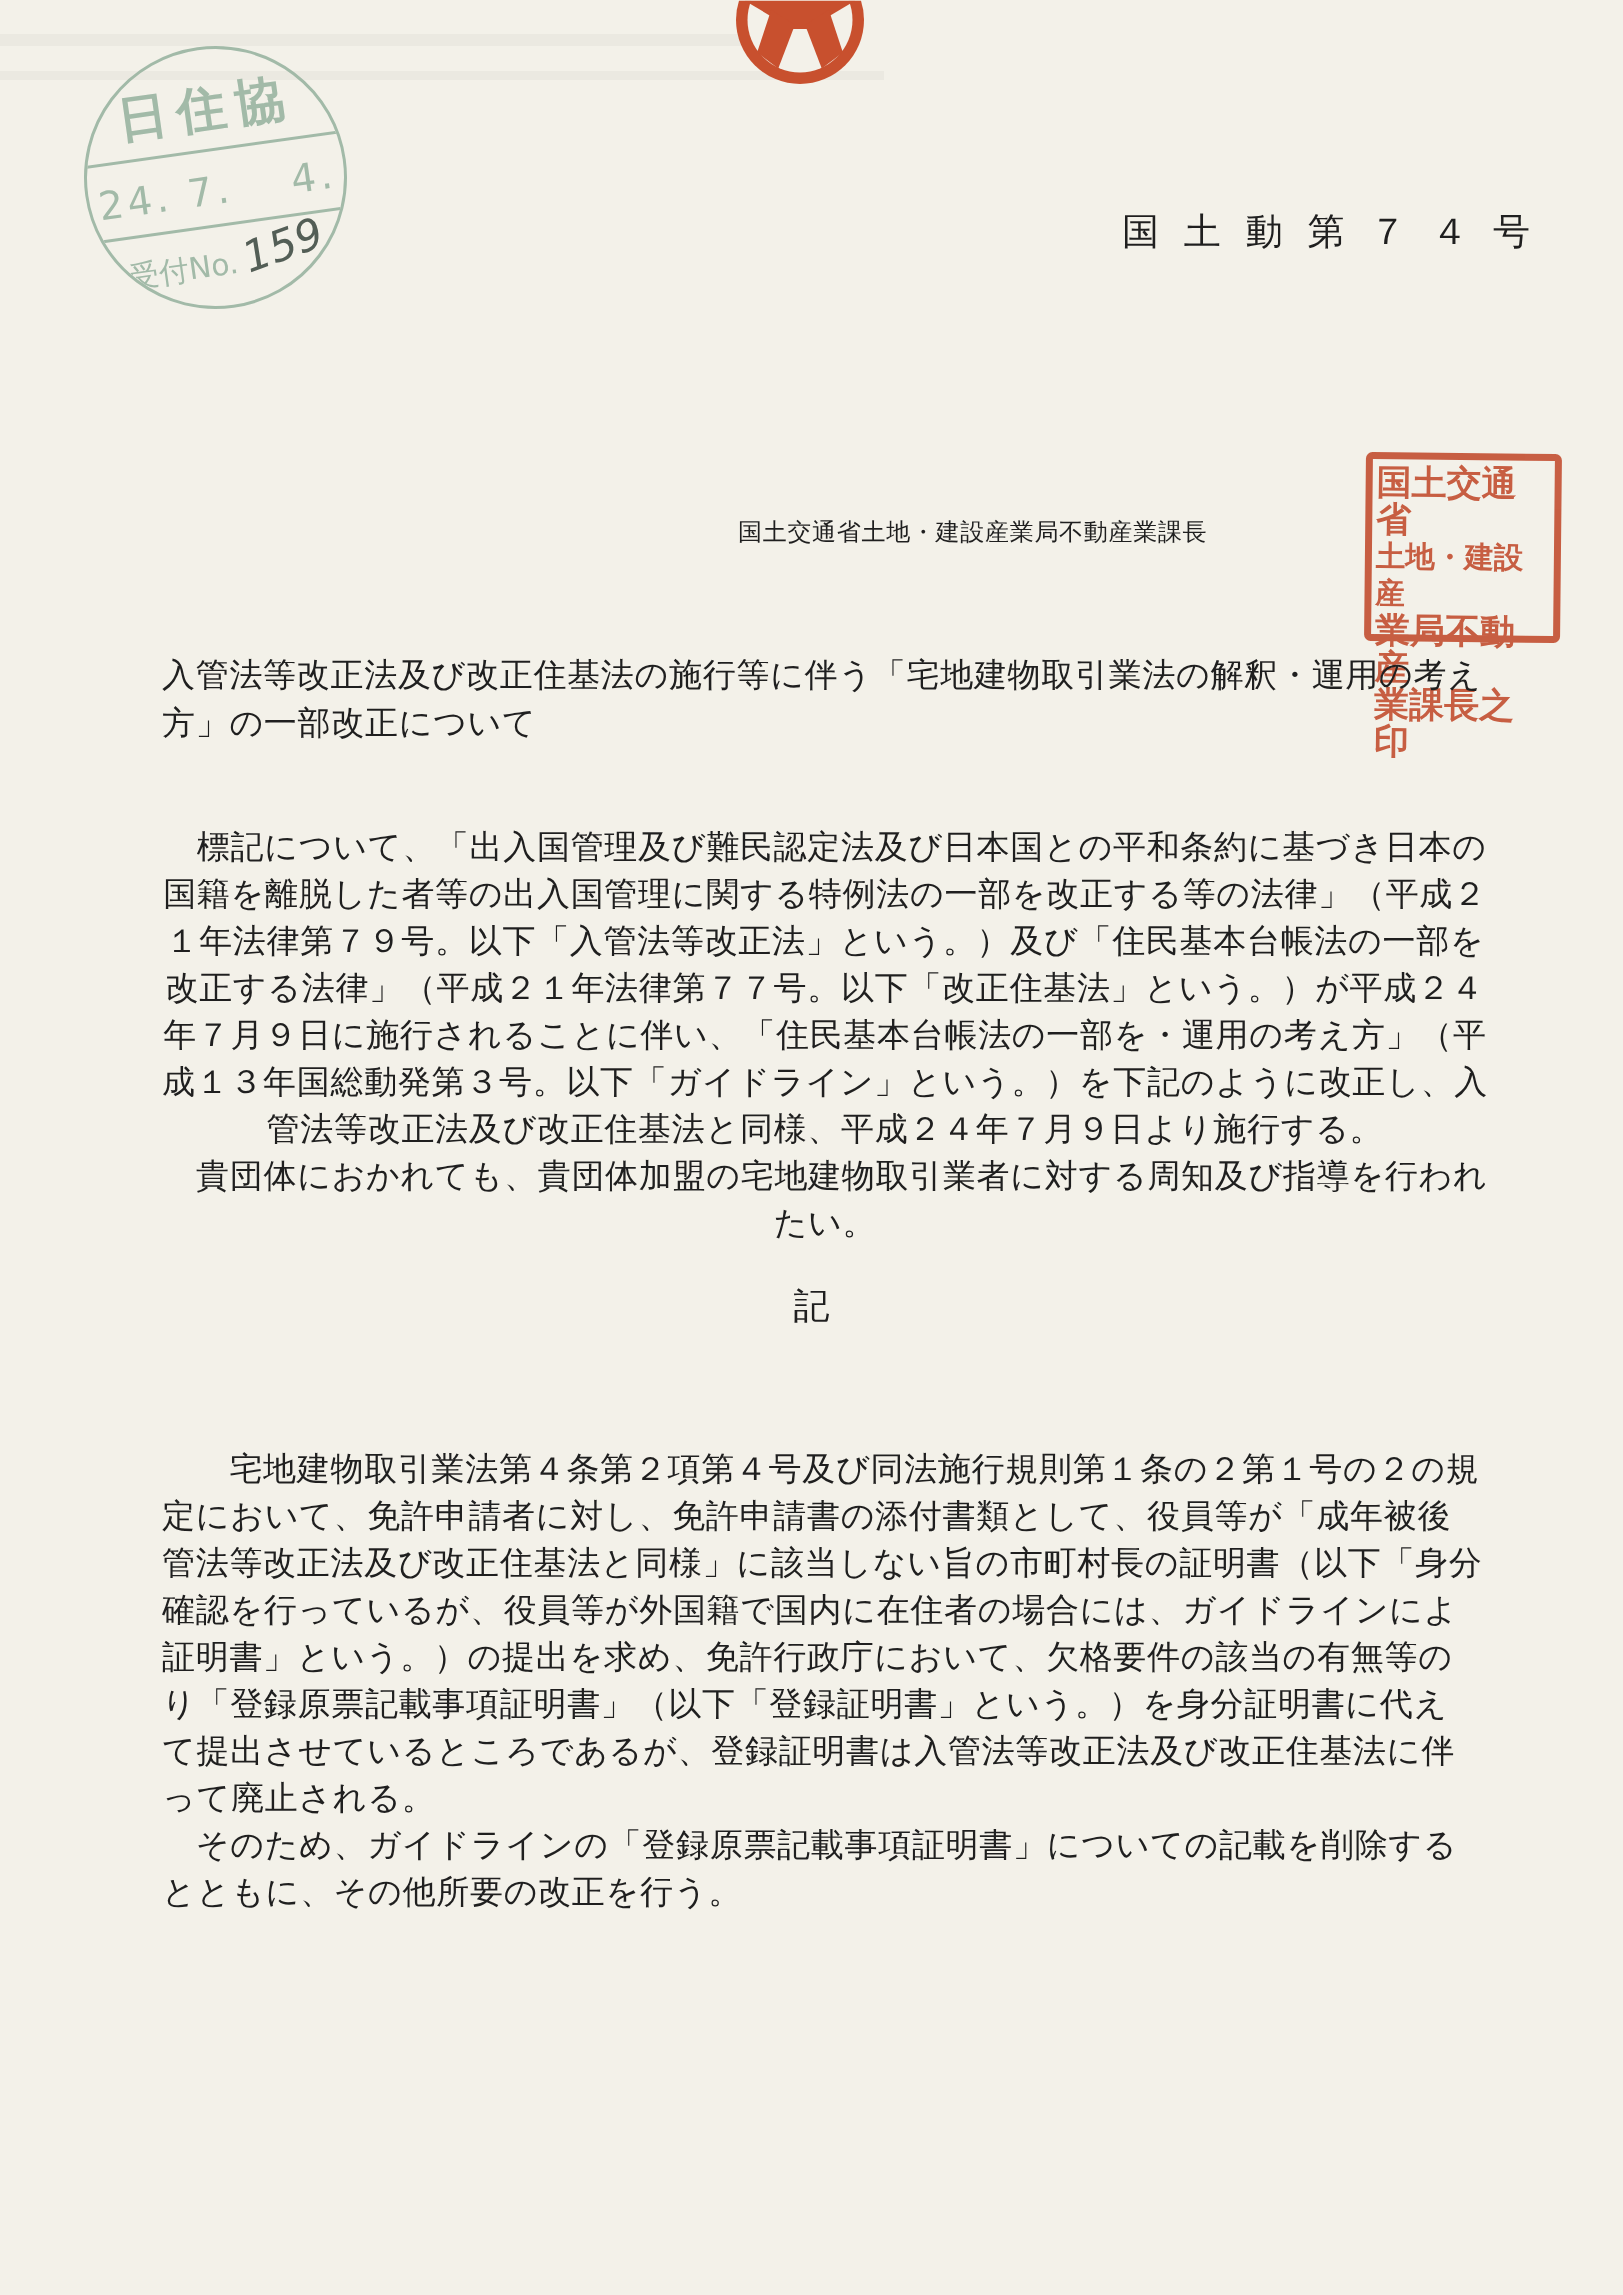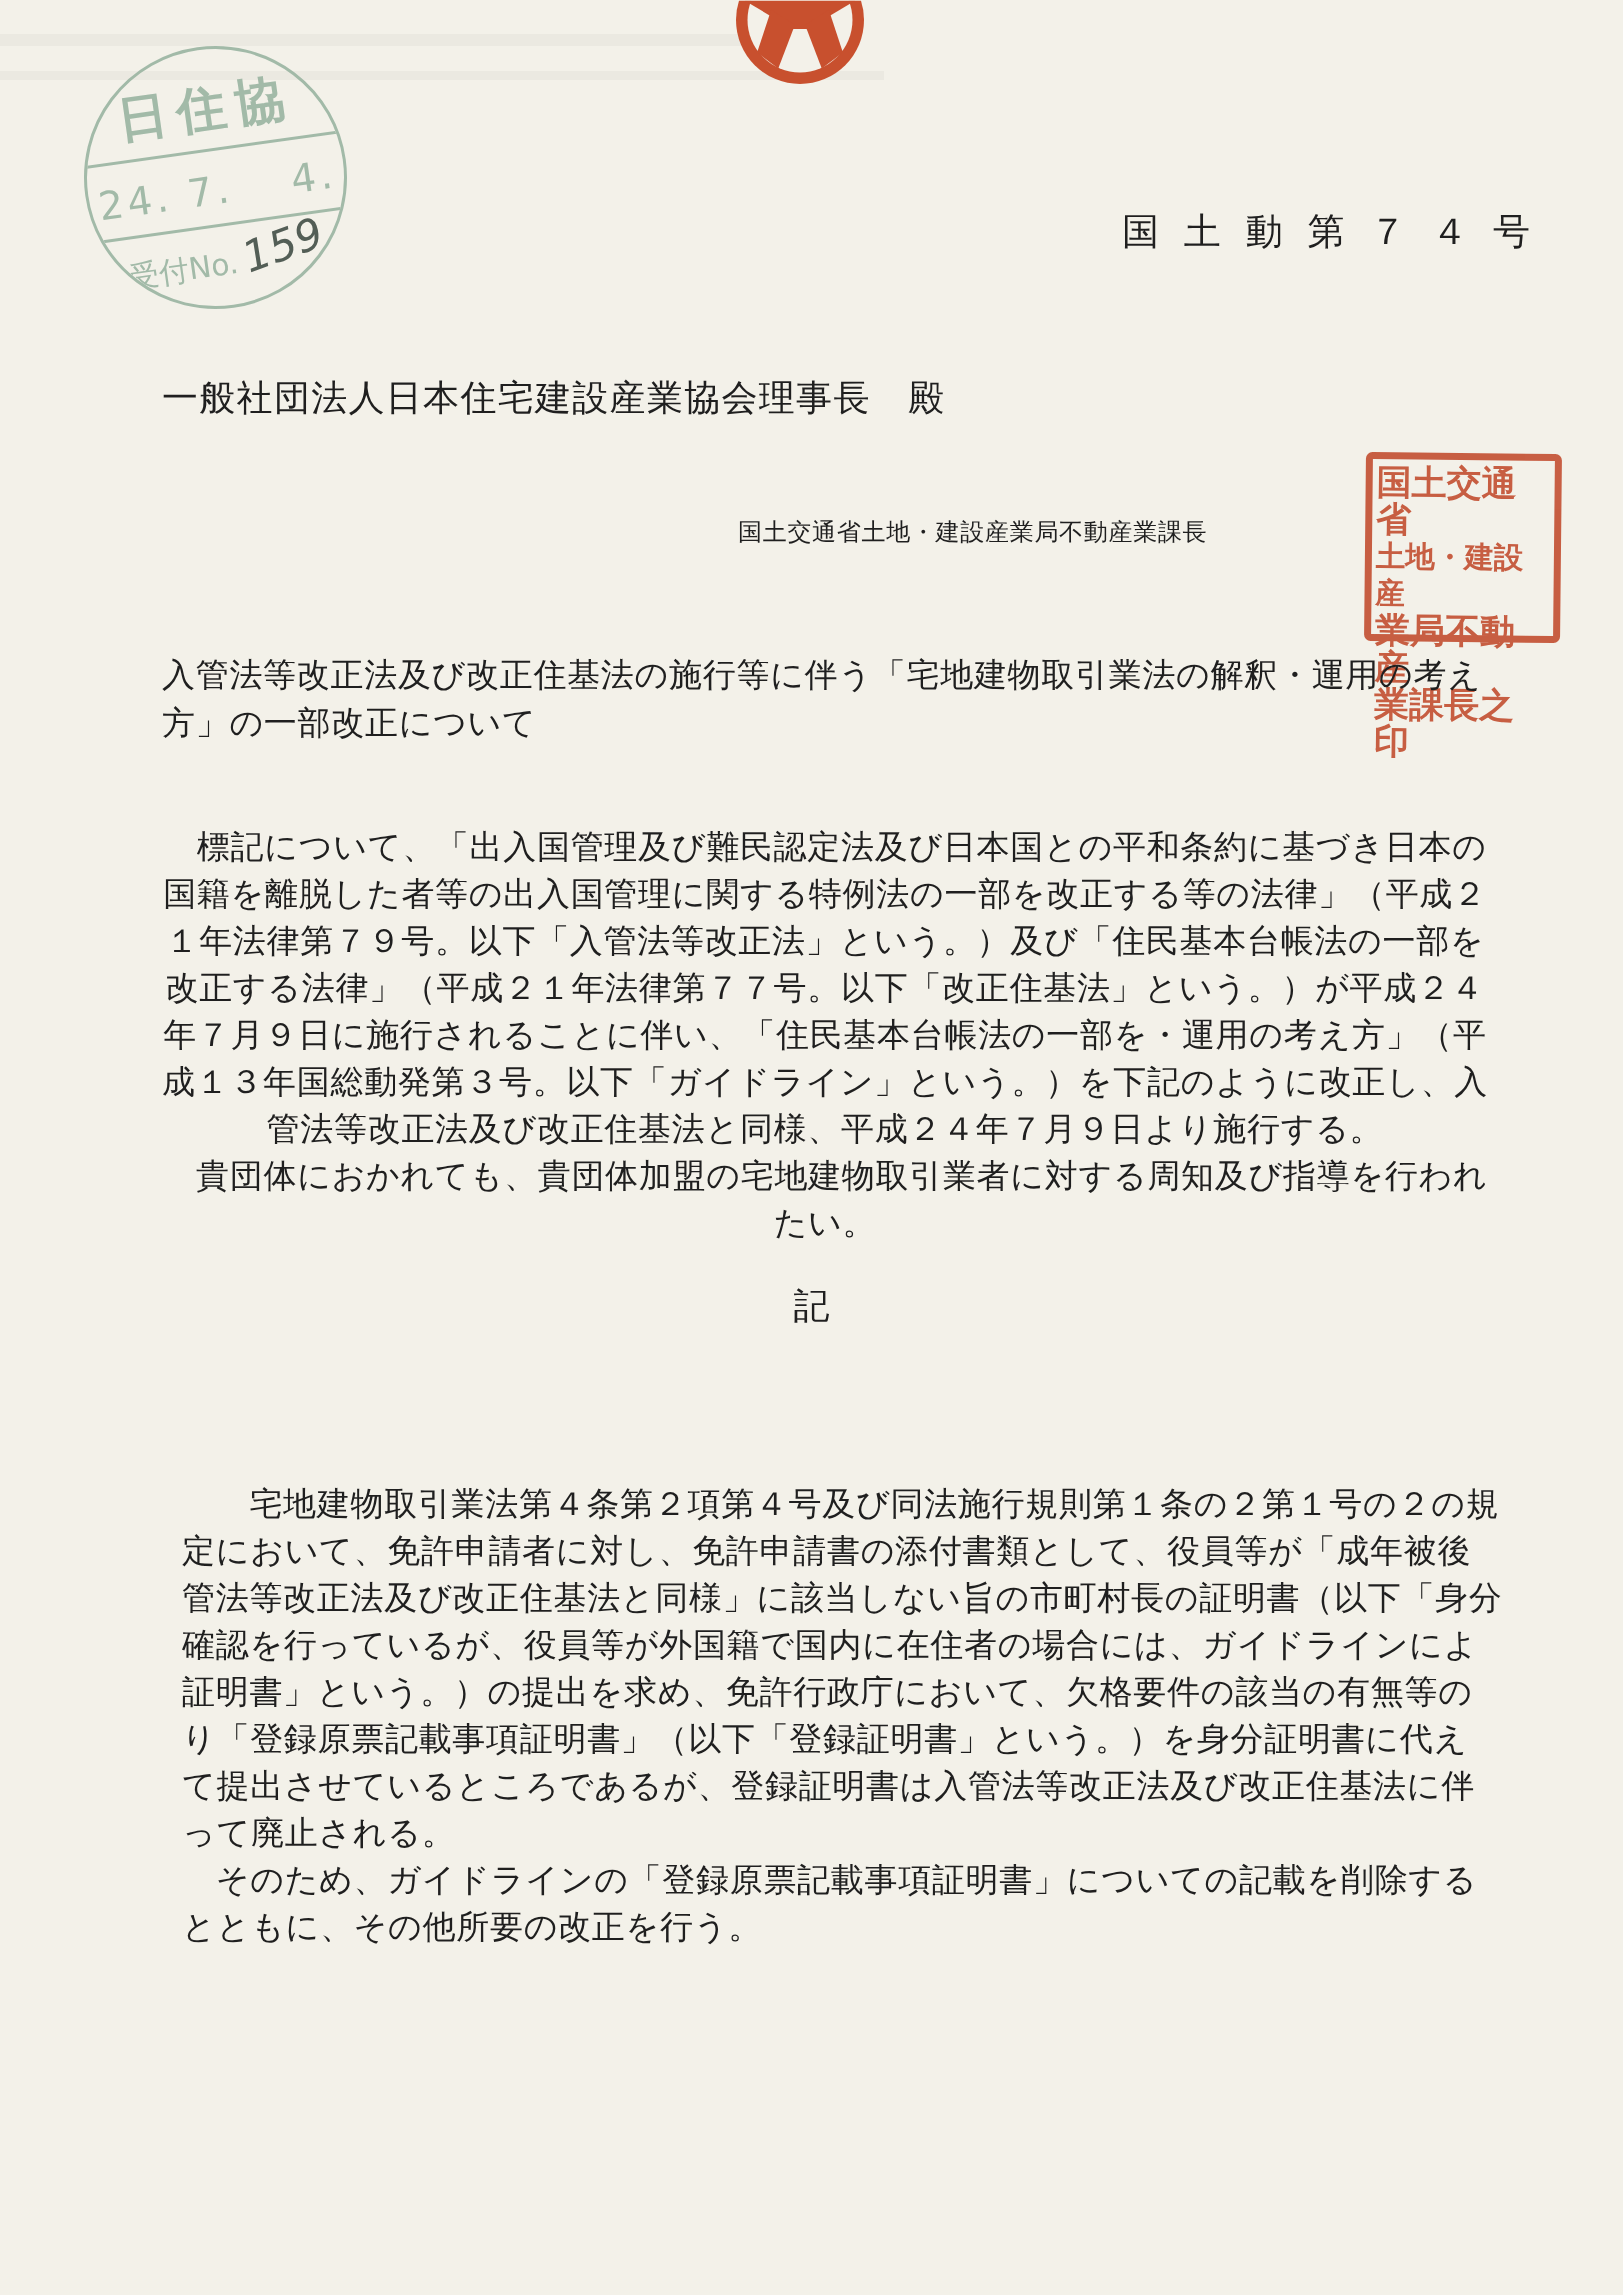--- a/index.html
+++ b/index.html
@@ -59,21 +59,21 @@
     font-weight:bold;
   }
   .seal-row{display:flex;justify-content:space-between;font-size:35px;line-height:37px;}
   .seal-row.six{font-size:29.5px;}
 
   
   .subject{position:absolute;left:162px;top:651px;font-size:33px;letter-spacing:0.7px;line-height:48px;}
   .bodyblock{position:absolute;left:162px;font-size:33px;letter-spacing:0.7px;}
   .bodyblock .line{height:47px;line-height:47px;white-space:pre;}
   .body1{top:824px;text-align:center;}
-  .body2{top:1481px;margin-left:20px;}
+  .body2{top:1446px;}
 
   .ki{position:absolute;left:162px;top:1282px;width:1299px;text-align:center;font-size:36px;}
   .heading{position:absolute;left:152px;top:1376px;font-size:34px;letter-spacing:0.7px;}
   .heading .hd-inner{
     display:inline-block;padding:0 17px 10.5px 3.9px;
     border-bottom:3.3px solid #121212;
   }
 </style>
 </head>
 <body>
@@ -105,21 +105,20 @@
     <div class="rs-divider rs-d2"></div>
     <div class="rs-bottom">
       <span>受付No.</span><span class="rs-number">159</span>
     </div>
   </div>
 
   <div class="docnum">
     <div class="jline">国土動第７４号</div>
   </div>
 
-  <div class="addressee">一般社団法人日本住宅建設産業協会理事長　殿</div>
 
   <div class="sender">国土交通省土地・建設産業局不動産業課長</div>
 
   <div class="seal">
     <div class="seal-row">国土交通省</div>
     <div class="seal-row six">土地・建設産</div>
     <div class="seal-row">業局不動産</div>
     <div class="seal-row">業課長之印</div>
   </div>
 

